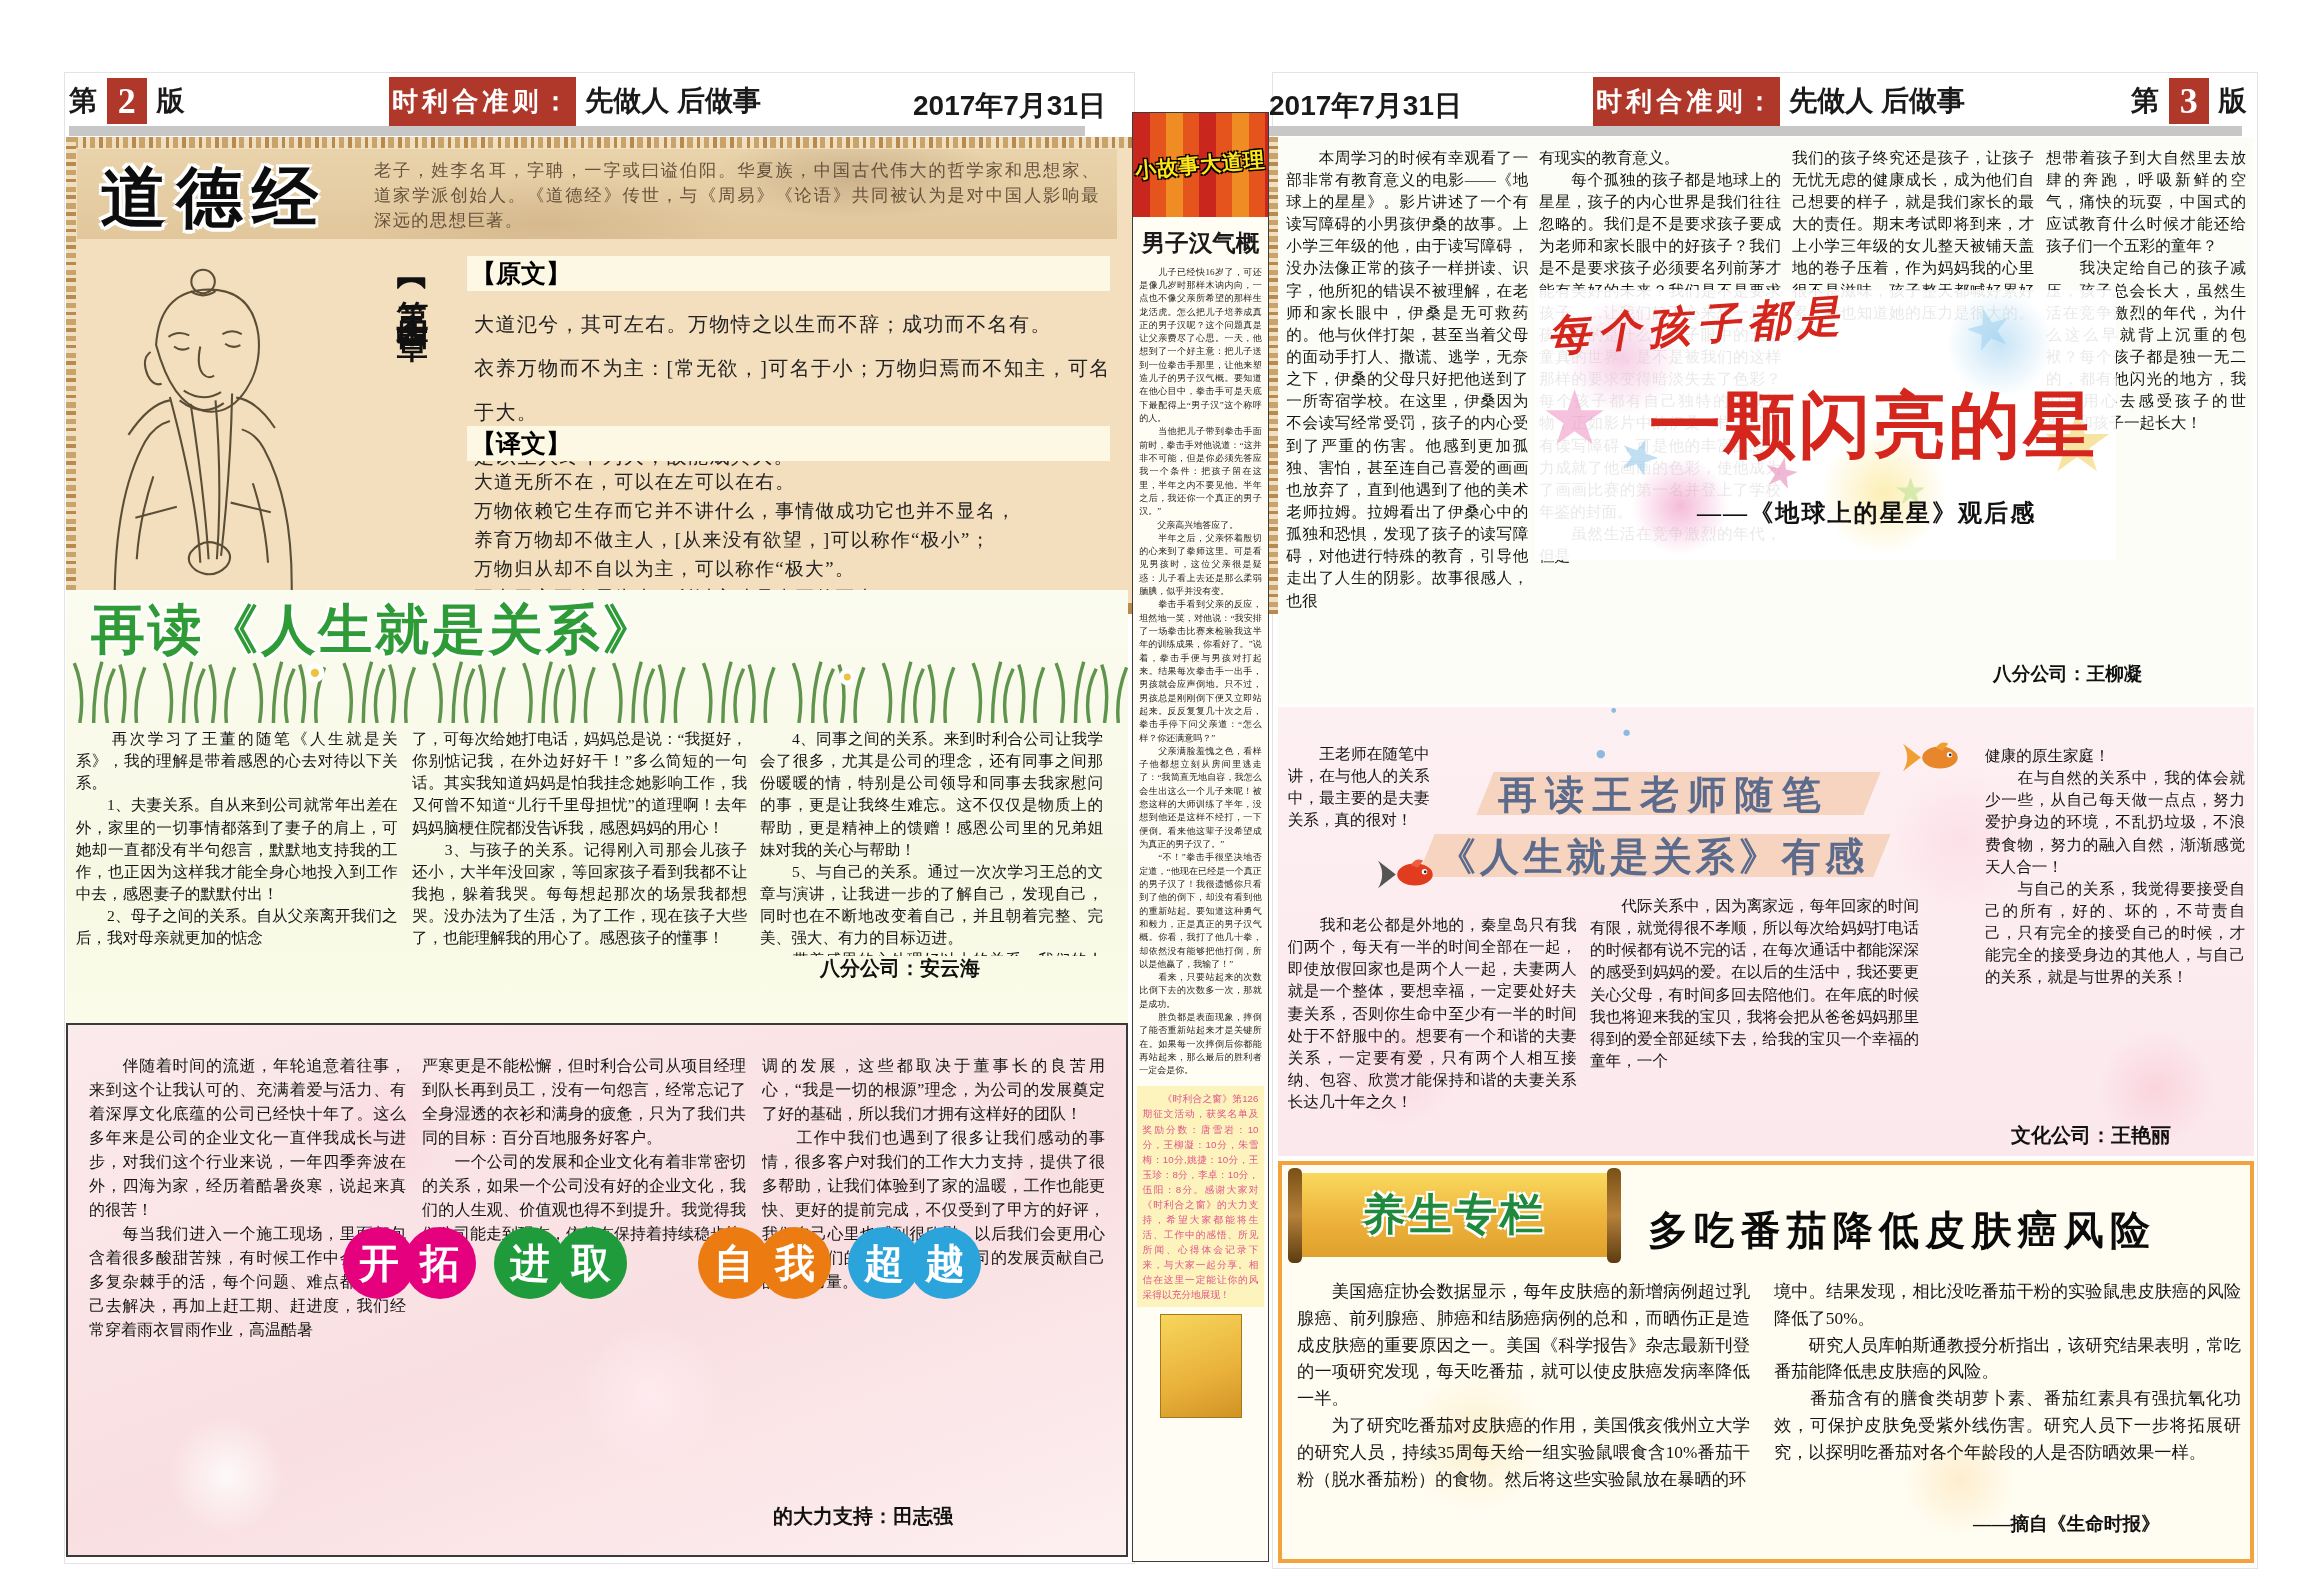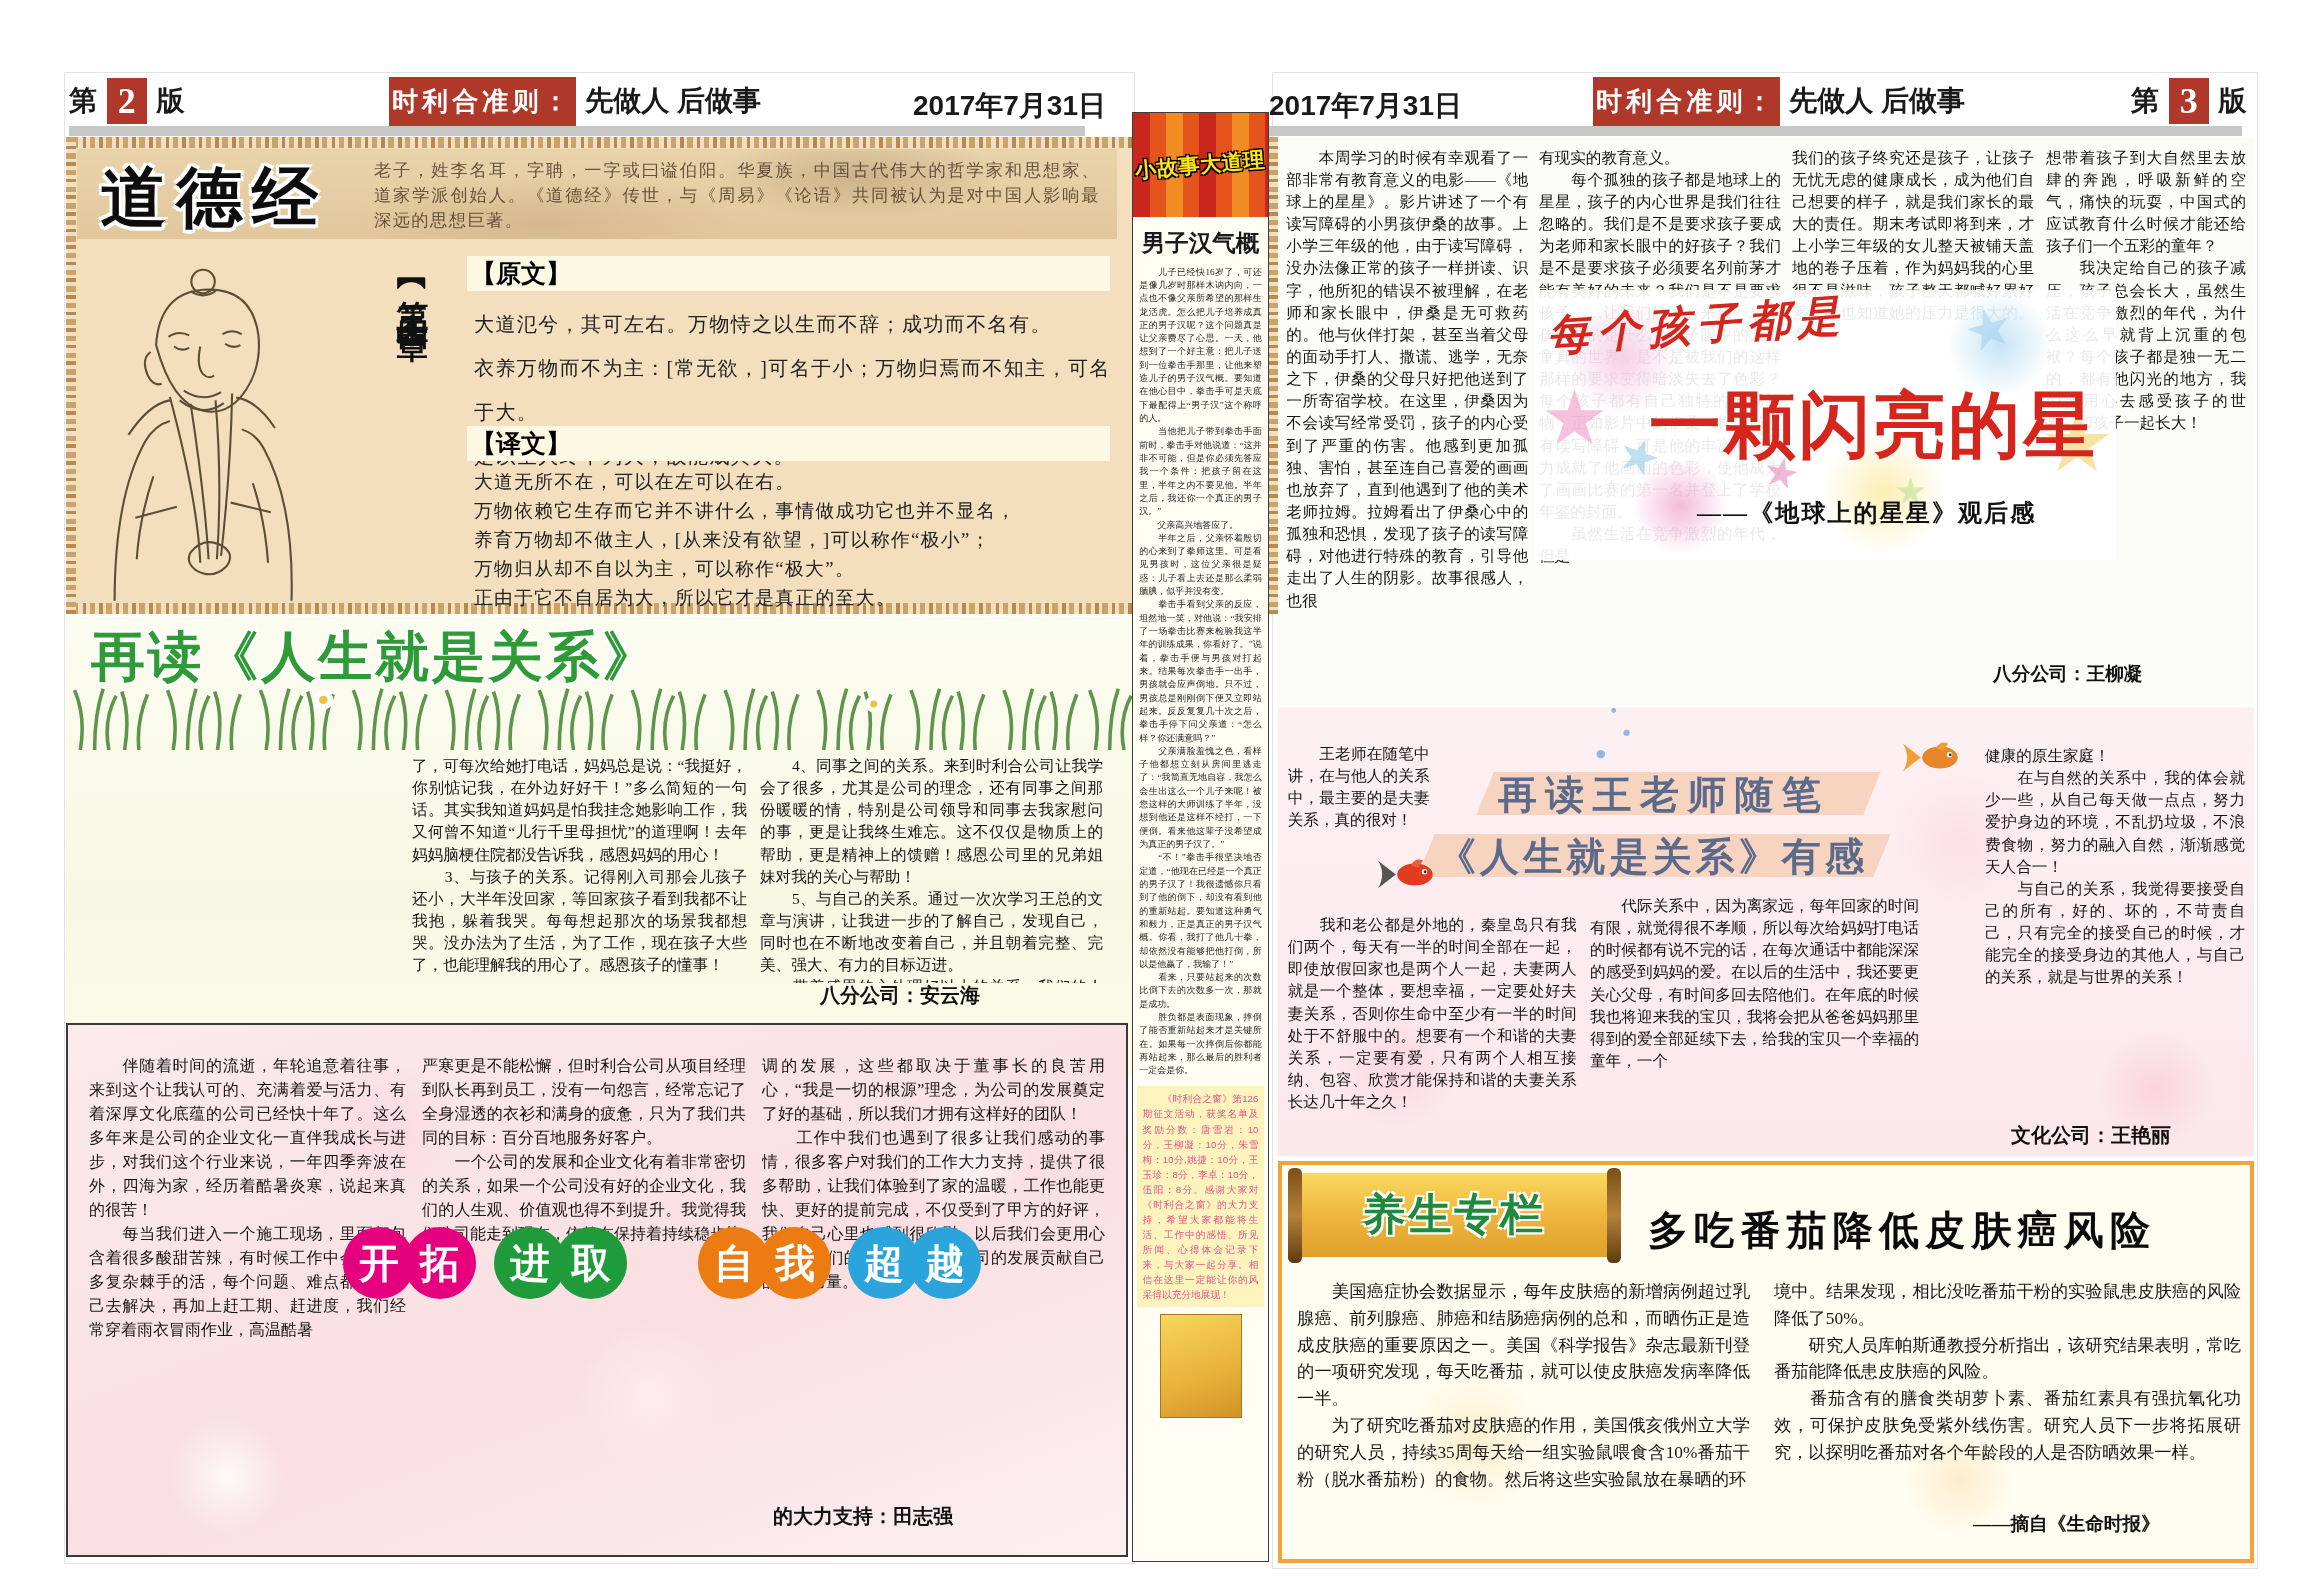--- a/index.html
+++ b/index.html
@@ -34,22 +34,22 @@
   .ddj-intro{position:absolute;left:297px;top:8.3px;width:726px;font-size:17.3px;line-height:1.45;color:#4f3e2a;
       opacity:.85;letter-spacing:1.4px;text-align:justify;}
   .chapterV{position:absolute;left:325px;top:131px;height:325px;writing-mode:vertical-rl;text-orientation:upright;
       font-size:32px;font-weight:bold;letter-spacing:7px;color:#111;}
   .secstrip{position:absolute;height:35px;background:#fdf8e4;display:flex;align-items:center;}
   .seclabel{font-size:25px;font-weight:bold;padding-left:4.1px;color:#000;}
   .ddj-lines{position:absolute;font-size:20px;color:#222;letter-spacing:1.4px;line-height:44px;white-space:pre-wrap;}
   .ddj-lines2{position:absolute;font-size:18.7px;color:#222;letter-spacing:1.4px;line-height:29px;white-space:pre-wrap;}
 
   
-  .rel{left:66px;top:617px;width:1062px;height:460px;
-       background:linear-gradient(180deg,#fbfcf0 0%,#f7f8e4 60%,#fbfce9 100%);padding-left:36px;}
+  .rel{left:66px;top:590px;width:1062px;height:460px;
+       background:linear-gradient(180deg,#fbfcf0 0%,#f7f8e4 60%,#fbfce9 100%);}
   .rel-title{position:absolute;left:25px;top:4.1px;font-size:54px;font-weight:bold;color:#2f9b37;letter-spacing:2.8px;
       text-shadow:-2.1px -2.1px 0 #fff,2.1px -2.1px 0 #fff,-2.1px 2.1px 0 #fff,2.1px 2.1px 0 #fff;}
   .col{position:absolute;text-align:justify;overflow:hidden;white-space:pre-wrap;}
   .bodytxt{font-size:15.6px;line-height:1.42;color:#141414;}
   .sig{position:absolute;font-size:20px;font-weight:bold;color:#111;}
 
   
   .cul{left:66px;top:1023px;width:1062px;height:534px;border:2.1px solid #3a3a3a;box-sizing:border-box;
        background:
         radial-gradient(circle 83px at 15% 85%,rgba(255,255,255,.8),transparent 70%),
@@ -240,20 +240,23 @@
           <use href="#clump" x="1300"></use>
         <use href="#clump" x="1420" stroke="#76a85e"></use>
       </g>
       <g>
         <circle cx="360" cy="20" r="14" fill="#ffffff"></circle>
           <circle cx="360" cy="20" r="6" fill="#eec23c"></circle>
         <circle cx="1130" cy="26" r="12" fill="#ffffff"></circle>
           <circle cx="1130" cy="26" r="5" fill="#eec23c"></circle>
       </g>
     </svg>
+    <div class="col bodytxt" style="left:9.7px;top:138px;width:322px;height:249px;">　　再次学习了王董的随笔《人生就是关系》，我的理解是带着感恩的心去对待以下关系。
+　　1、夫妻关系。自从来到公司就常年出差在外，家里的一切事情都落到了妻子的肩上，可她却一直都没有半句怨言，默默地支持我的工作，也正因为这样我才能全身心地投入到工作中去，感恩妻子的默默付出！
+　　2、母子之间的关系。自从父亲离开我们之后，我对母亲就更加的惦念</div>
     <div class="col bodytxt" style="left:346px;top:138px;width:335px;height:249px;">了，可每次给她打电话，妈妈总是说：“我挺好，你别惦记我，在外边好好干！”多么简短的一句话。其实我知道妈妈是怕我挂念她影响工作，我又何曾不知道“儿行千里母担忧”的道理啊！去年妈妈脑梗住院都没告诉我，感恩妈妈的用心！
 　　3、与孩子的关系。记得刚入司那会儿孩子还小，大半年没回家，等回家孩子看到我都不让我抱，躲着我哭。每每想起那次的场景我都想哭。没办法为了生活，为了工作，现在孩子大些了，也能理解我的用心了。感恩孩子的懂事！</div>
     <div class="col bodytxt" style="left:694px;top:138px;width:343px;height:228px;">　　4、同事之间的关系。来到时利合公司让我学会了很多，尤其是公司的理念，还有同事之间那份暖暖的情，特别是公司领导和同事去我家慰问的事，更是让我终生难忘。这不仅仅是物质上的帮助，更是精神上的馈赠！感恩公司里的兄弟姐妹对我的关心与帮助！
 　　5、与自己的关系。通过一次次学习王总的文章与演讲，让我进一步的了解自己，发现自己，同时也在不断地改变着自己，并且朝着完整、完美、强大、有力的目标迈进。
 　　带着感恩的心处理好以上的关系，我们的人生就是幸福的、快乐的、自在的！</div>
     <div class="sig" style="left:754px;top:365px;">八分公司：安云海</div>
   </div>
 
   <div class="abs cul">
     <div class="col bodytxt" style="left:21px;top:29px;width:317px;height:456px;font-size:16px;line-height:1.5;">　　伴随着时间的流逝，年轮追意着往事，来到这个让我认可的、充满着爱与活力、有着深厚文化底蕴的公司已经快十年了。这么多年来是公司的企业文化一直伴我成长与进步，对我们这个行业来说，一年四季奔波在外，四海为家，经历着酷暑炎寒，说起来真的很苦！

